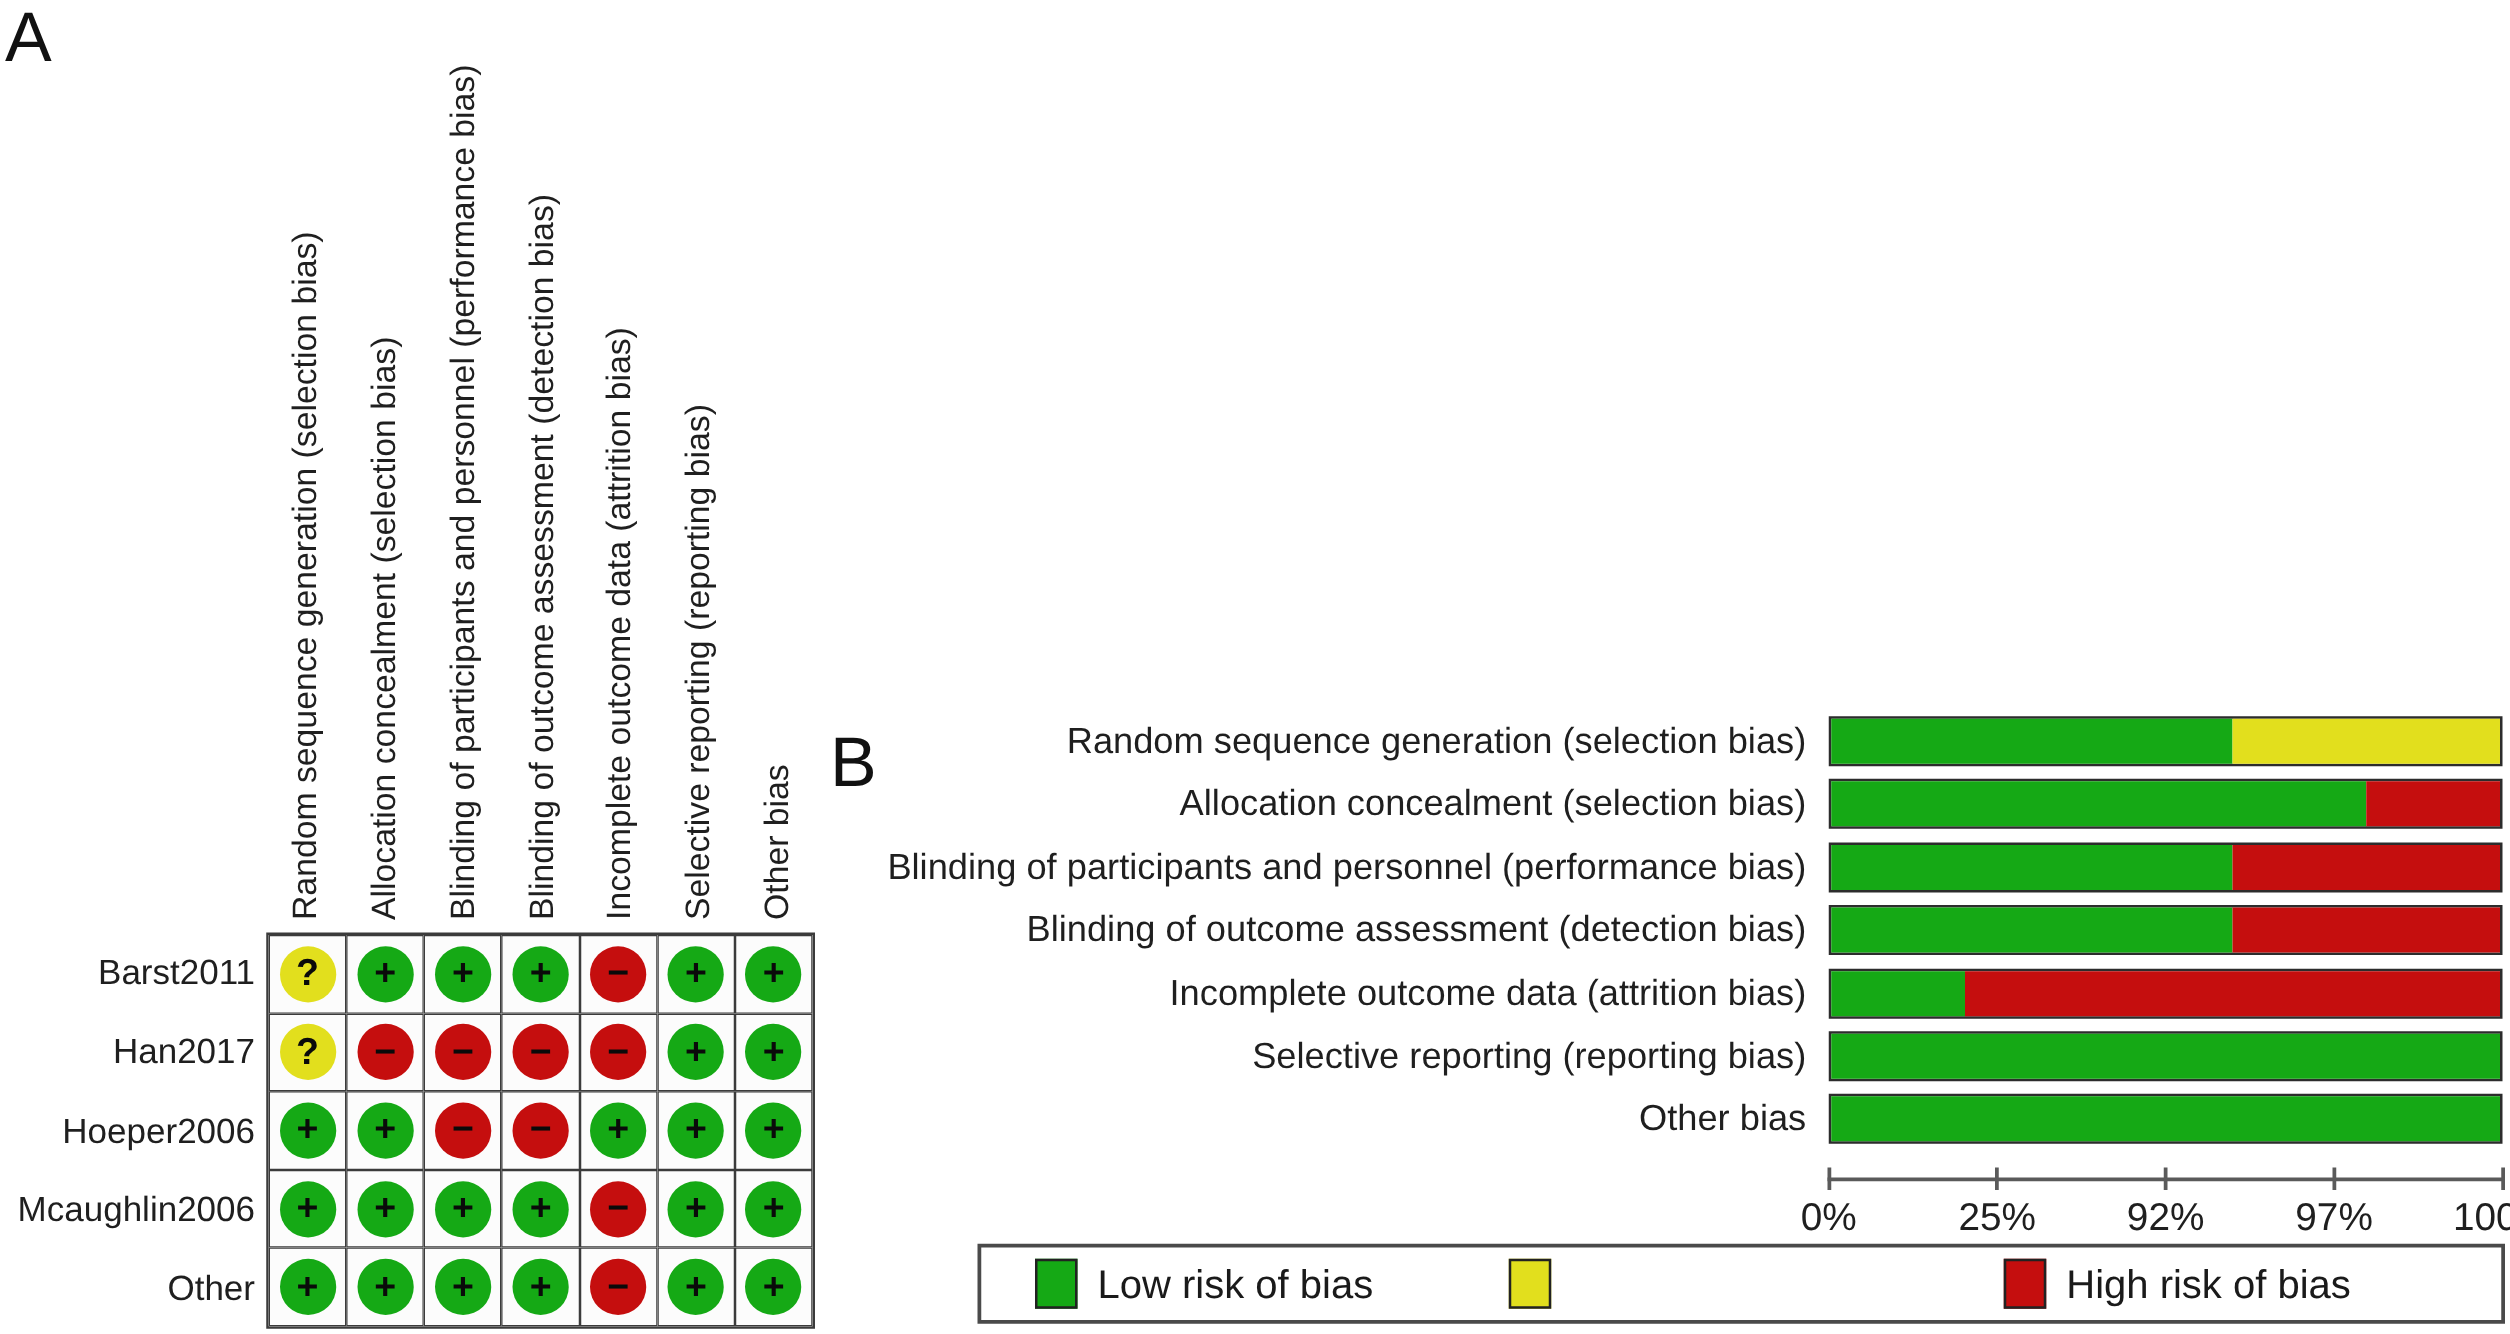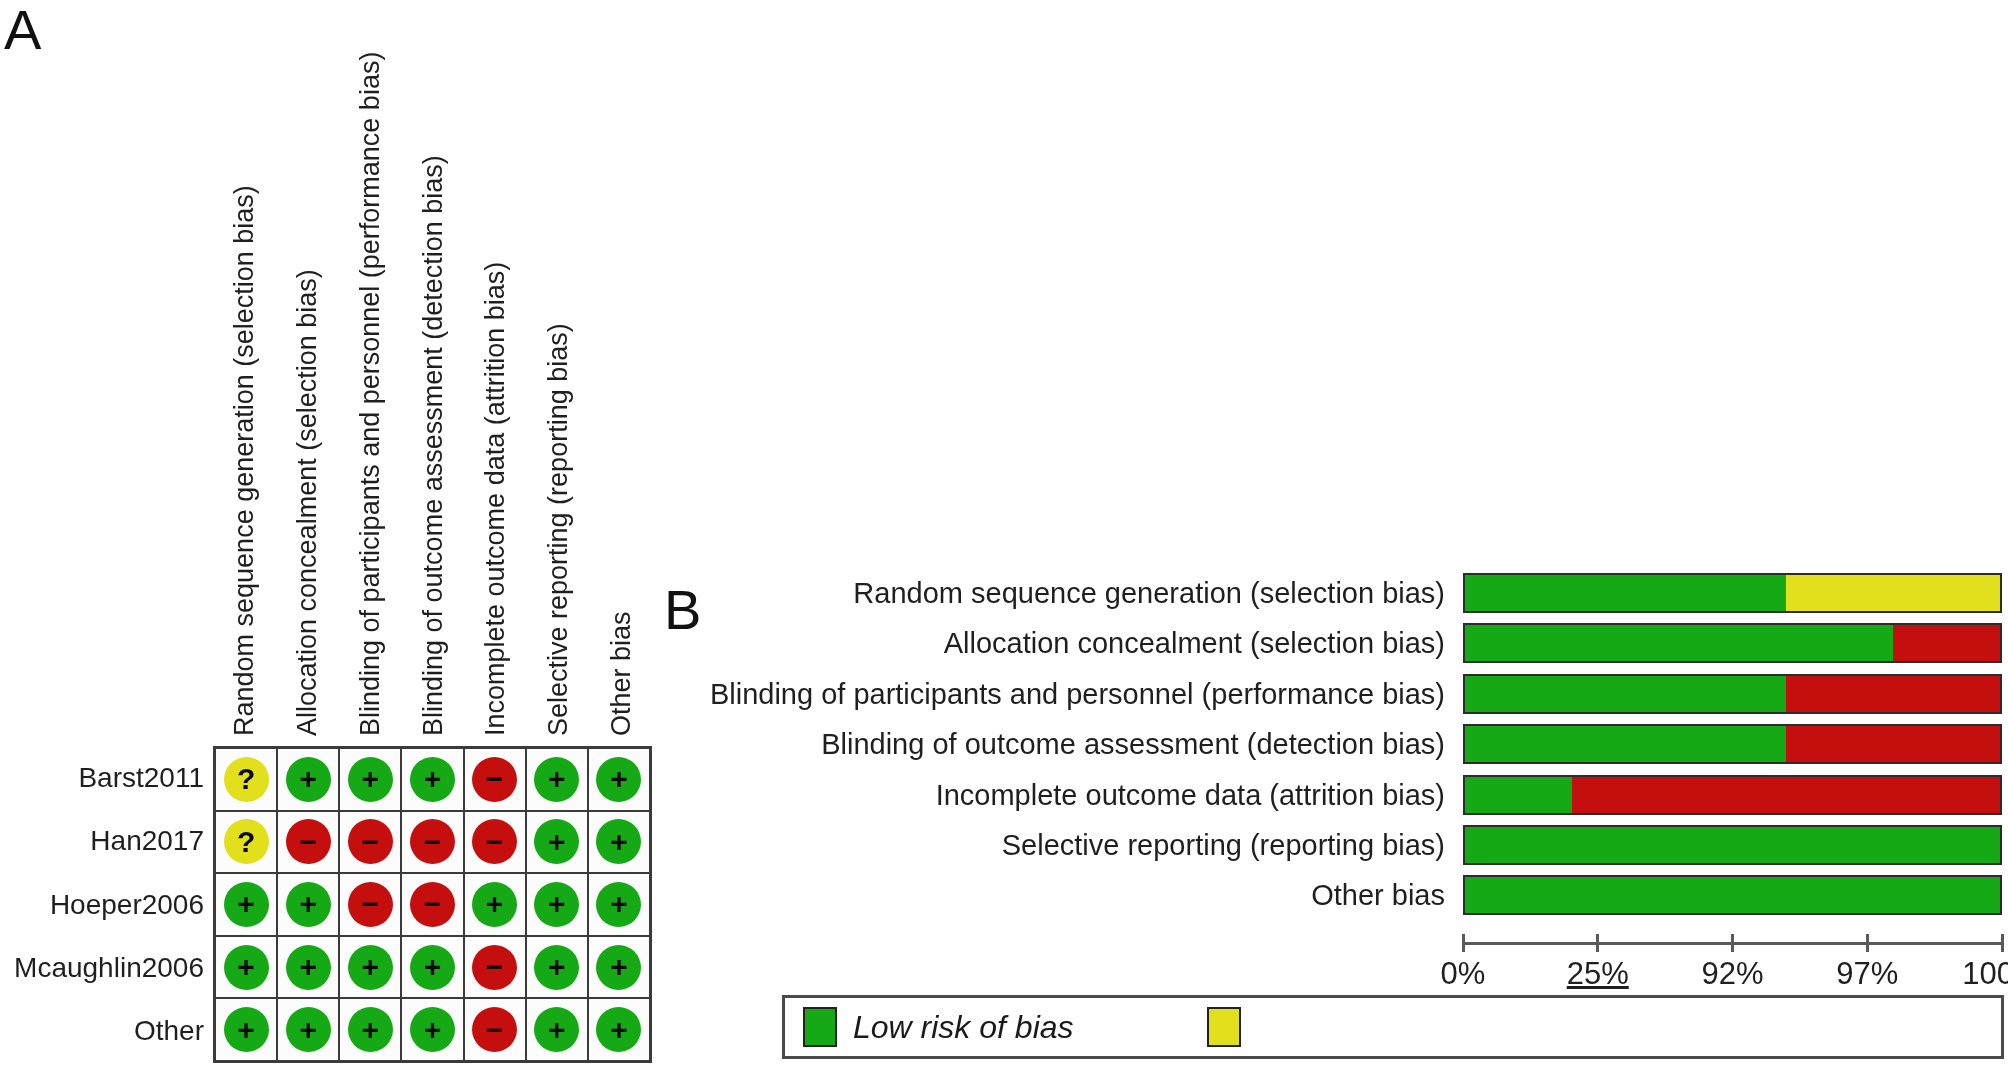--- a/index.html
+++ b/index.html
@@ -158,21 +158,21 @@
       <div class="study-label" style="top: 951.9px;">Mcaughlin2006</div>
       <div class="study-label" style="top: 1015.3px;">Other</div>
     </div>
 
   <div id="panel-b">
     <div id="axis-line"></div>
     <div id="axis">
         <div class="tick" style="left: 1461.5px;"></div>
         <div class="tick-label" style="left: 1415px;">0%</div>
         <div class="tick" style="left: 1596.25px;"></div>
-        <div class="tick-label" style="left: 1549.75px; text-decoration: underline;">25%</div>
+        <div class="tick-label" style="left: 1549.75px;">25%</div>
         <div class="tick" style="left: 1731px;"></div>
         <div class="tick-label" style="left: 1684.5px;">92%</div>
         <div class="tick" style="left: 1865.75px;"></div>
         <div class="tick-label" style="left: 1819.25px;">97%</div>
         <div class="tick" style="left: 2000.5px;"></div>
         <div class="tick-label" style="left: 1954px;">100%</div>
       </div>
   <div class="bar-label" style="top: 576px;">Random sequence generation (selection bias)</div>
       <div class="bar" style="top: 573px;">
         <div class="seg" style="width: 60%; background: rgb(21, 169, 21);"></div>
@@ -202,21 +202,25 @@
       <div class="bar" style="top: 825px;">
         <div class="seg" style="width: 100%; background: rgb(21, 169, 21);"></div>
       </div>
       <div class="bar-label" style="top: 878px;">Other bias</div>
       <div class="bar" style="top: 875px;">
         <div class="seg" style="width: 100%; background: rgb(21, 169, 21);"></div>
       </div>
     </div>
 
   <div id="legend-box">
-      <div class="legend-entry" style="left: 18px; font-style: italic;">
+      <div class="legend-entry" style="left: 43px;">
         <div class="swatch" style="background: rgb(21, 169, 21);"></div>
         <div class="legend-label">Low risk of bias</div>
       </div>
       <div class="legend-entry" style="left: 422px;">
         <div class="swatch" style="background: rgb(226, 223, 29);"></div>
       </div>
+      <div class="legend-entry" style="left: 818px;">
+        <div class="swatch" style="background: rgb(197, 14, 14);"></div>
+        <div class="legend-label">High risk of bias</div>
+      </div>
     </div>
 </div>
 
 </body></html>

